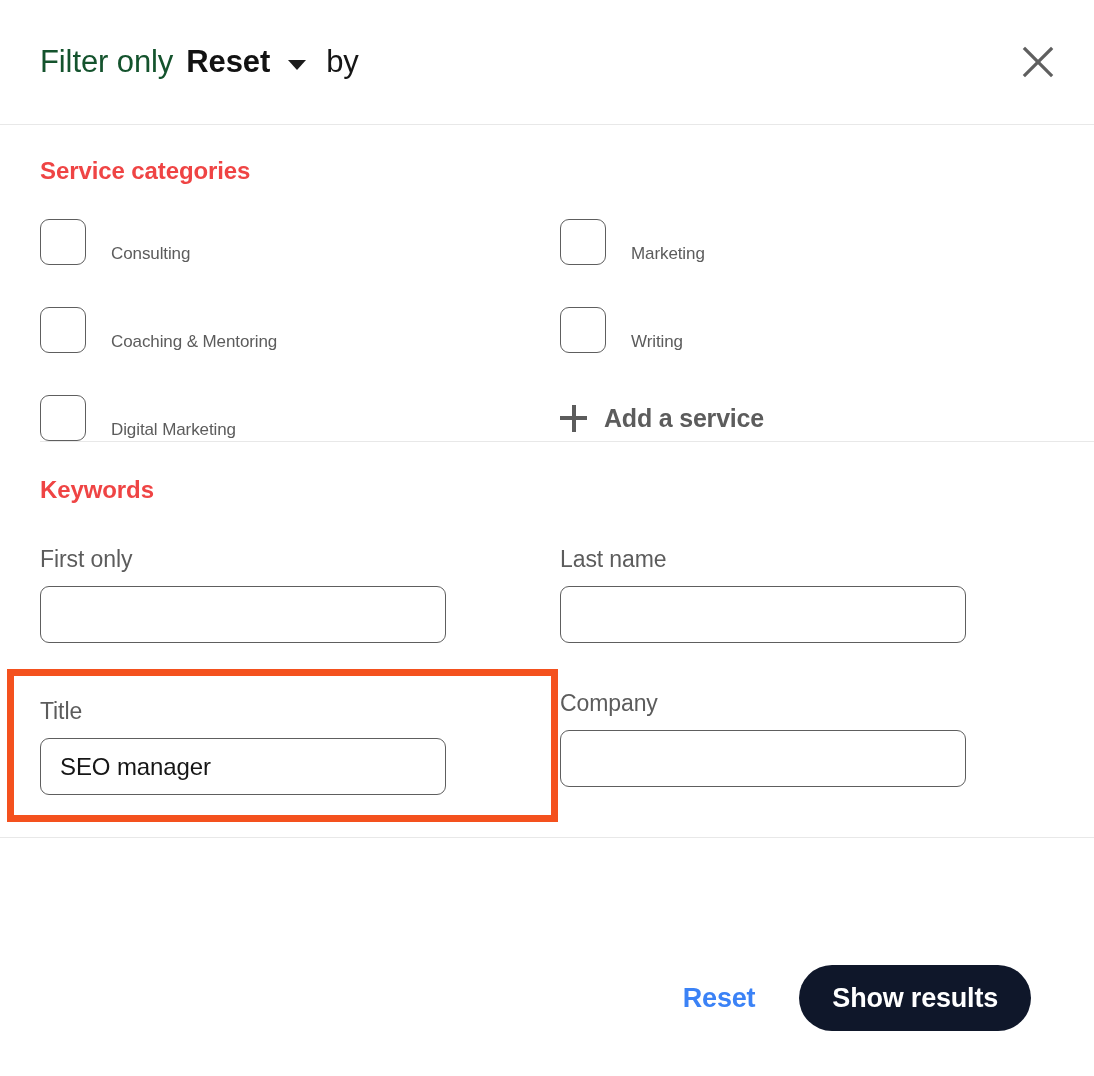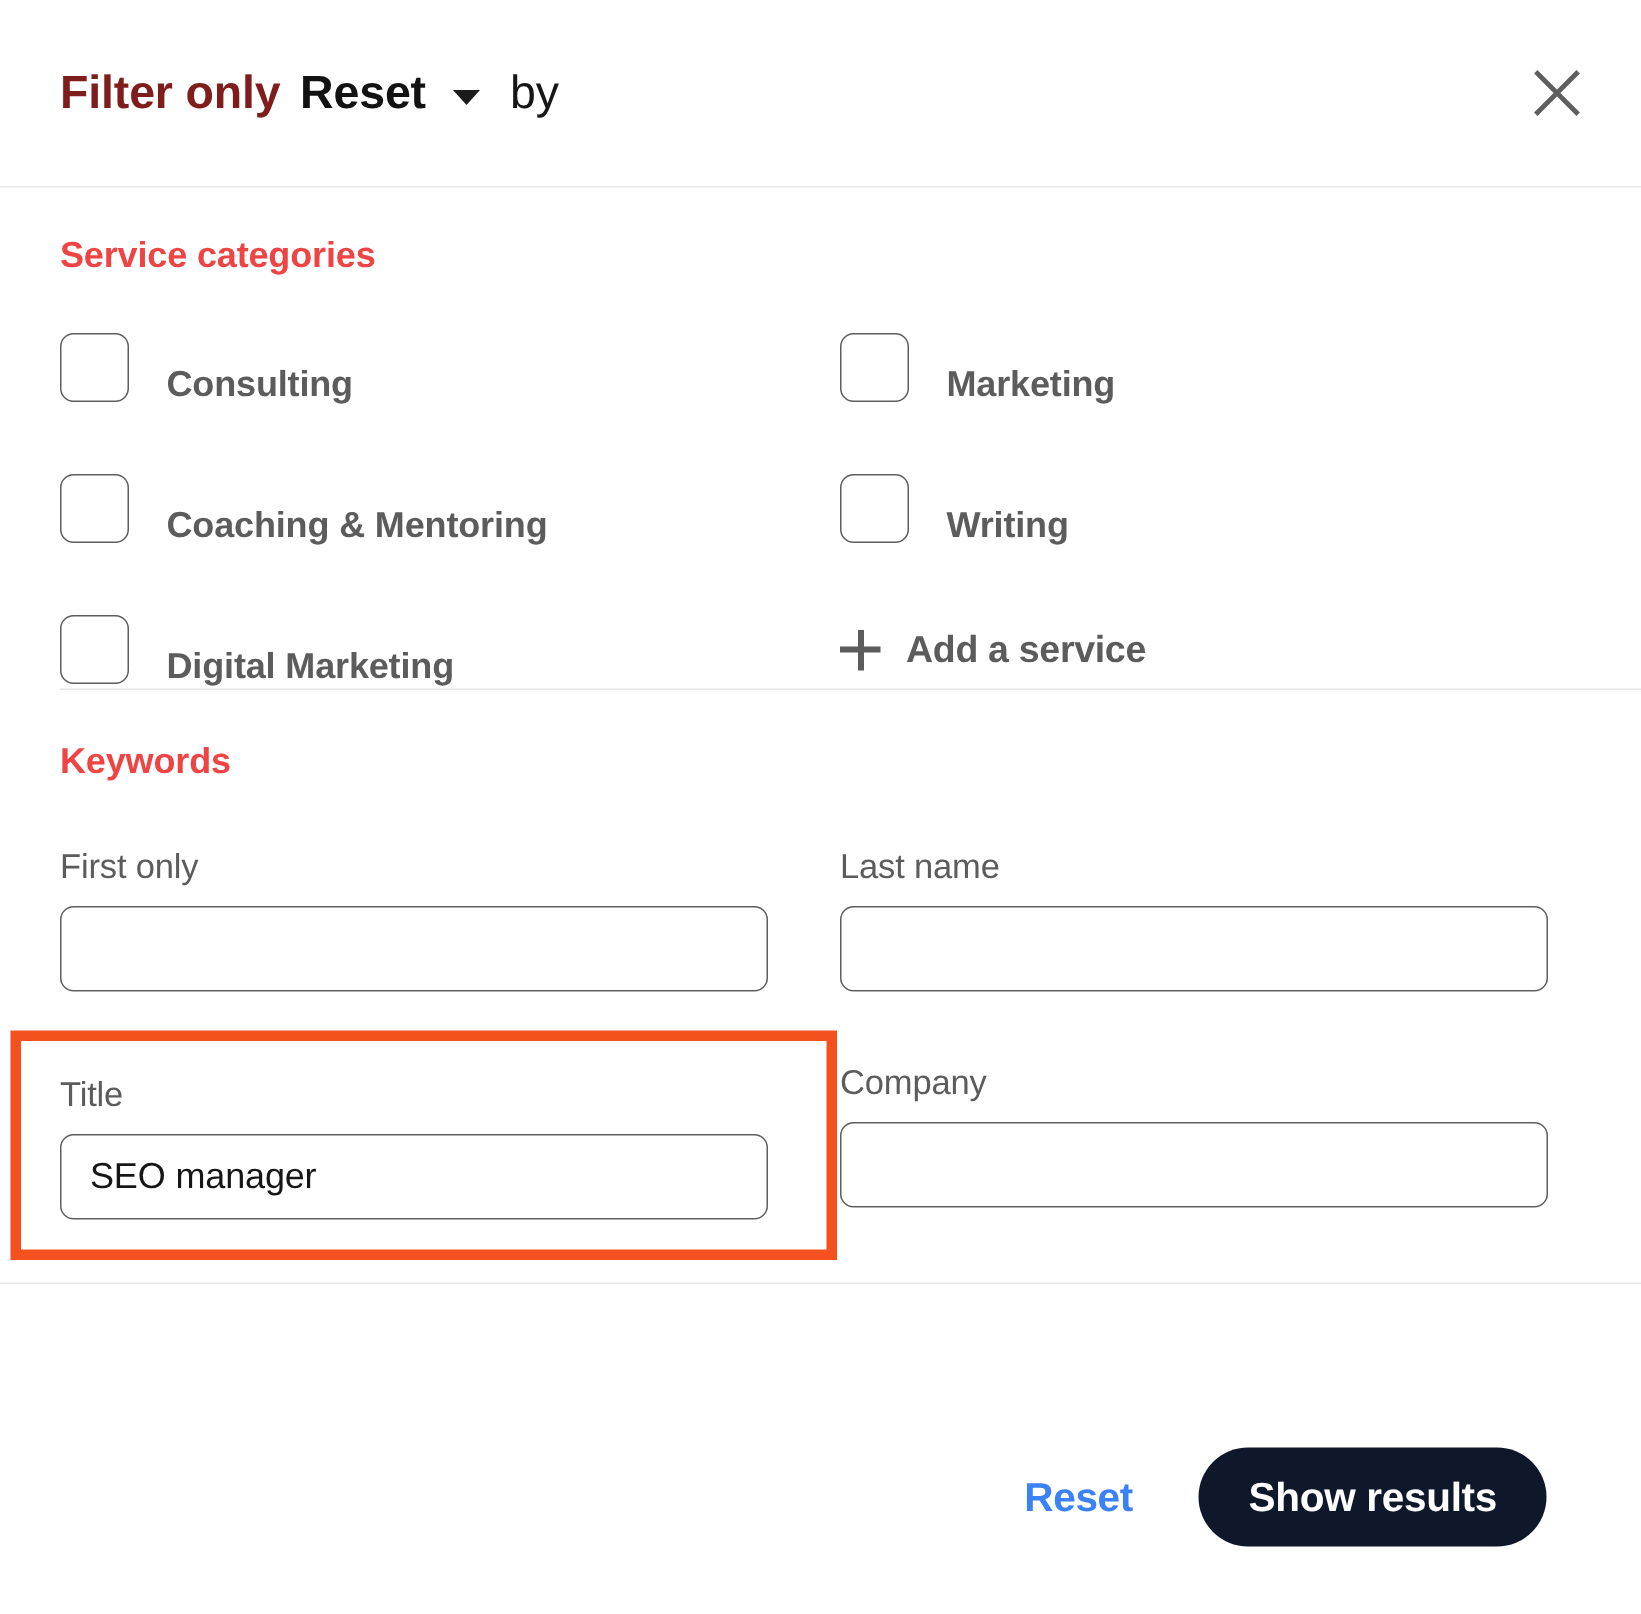--- a/index.html
+++ b/index.html
@@ -33,21 +33,21 @@
   }
 
   .header-title {
     display: flex;
     align-items: center;
     flex: 1 1 auto;
     font-size: 31px;
     letter-spacing: -0.1px;
   }
 
-  .ht-plain { color: #7f1d1d; font-weight: 700; }
+  .ht-plain { color: #14532d; font-weight: 400; }
 
   .ht-strong {
     color: #121212;
     font-weight: 700;
     margin-left: 13px;
   }
 
   .chevron-down {
     width: 0;
     height: 0;
@@ -112,23 +112,23 @@
     height: 46px;
     flex: 0 0 46px;
     border: 1.6px solid #5e5e5e;
     border-radius: 9px;
     background: #ffffff;
     cursor: pointer;
   }
 
   .check-label {
     margin-left: 25px;
-    font-size: 24px;
+    font-size: 17px;
     color: #5c5c5c;
-    font-weight: 700;
+    font-weight: 400;
     letter-spacing: -0.1px;
     margin-top: 24px;
   }
 
   .add-service {
     display: flex;
     align-items: center;
     cursor: pointer;
     align-self: center;
   }
@@ -188,21 +188,21 @@
   .field-label {
     font-size: 23px;
     color: #5c5c5c;
     font-weight: 400;
     letter-spacing: -0.1px;
     display: block;
   }
 
   .field-input {
     margin-top: 13px;
-    width: 472px;
+    width: 406px;
     height: 57px;
     border: 1.6px solid #5e5e5e;
     border-radius: 9px;
     background: #ffffff;
     font-family: "Liberation Sans", sans-serif;
     font-size: 24px;
     color: #161616;
     padding: 0 19px;
     outline: none;
     letter-spacing: -0.1px;

